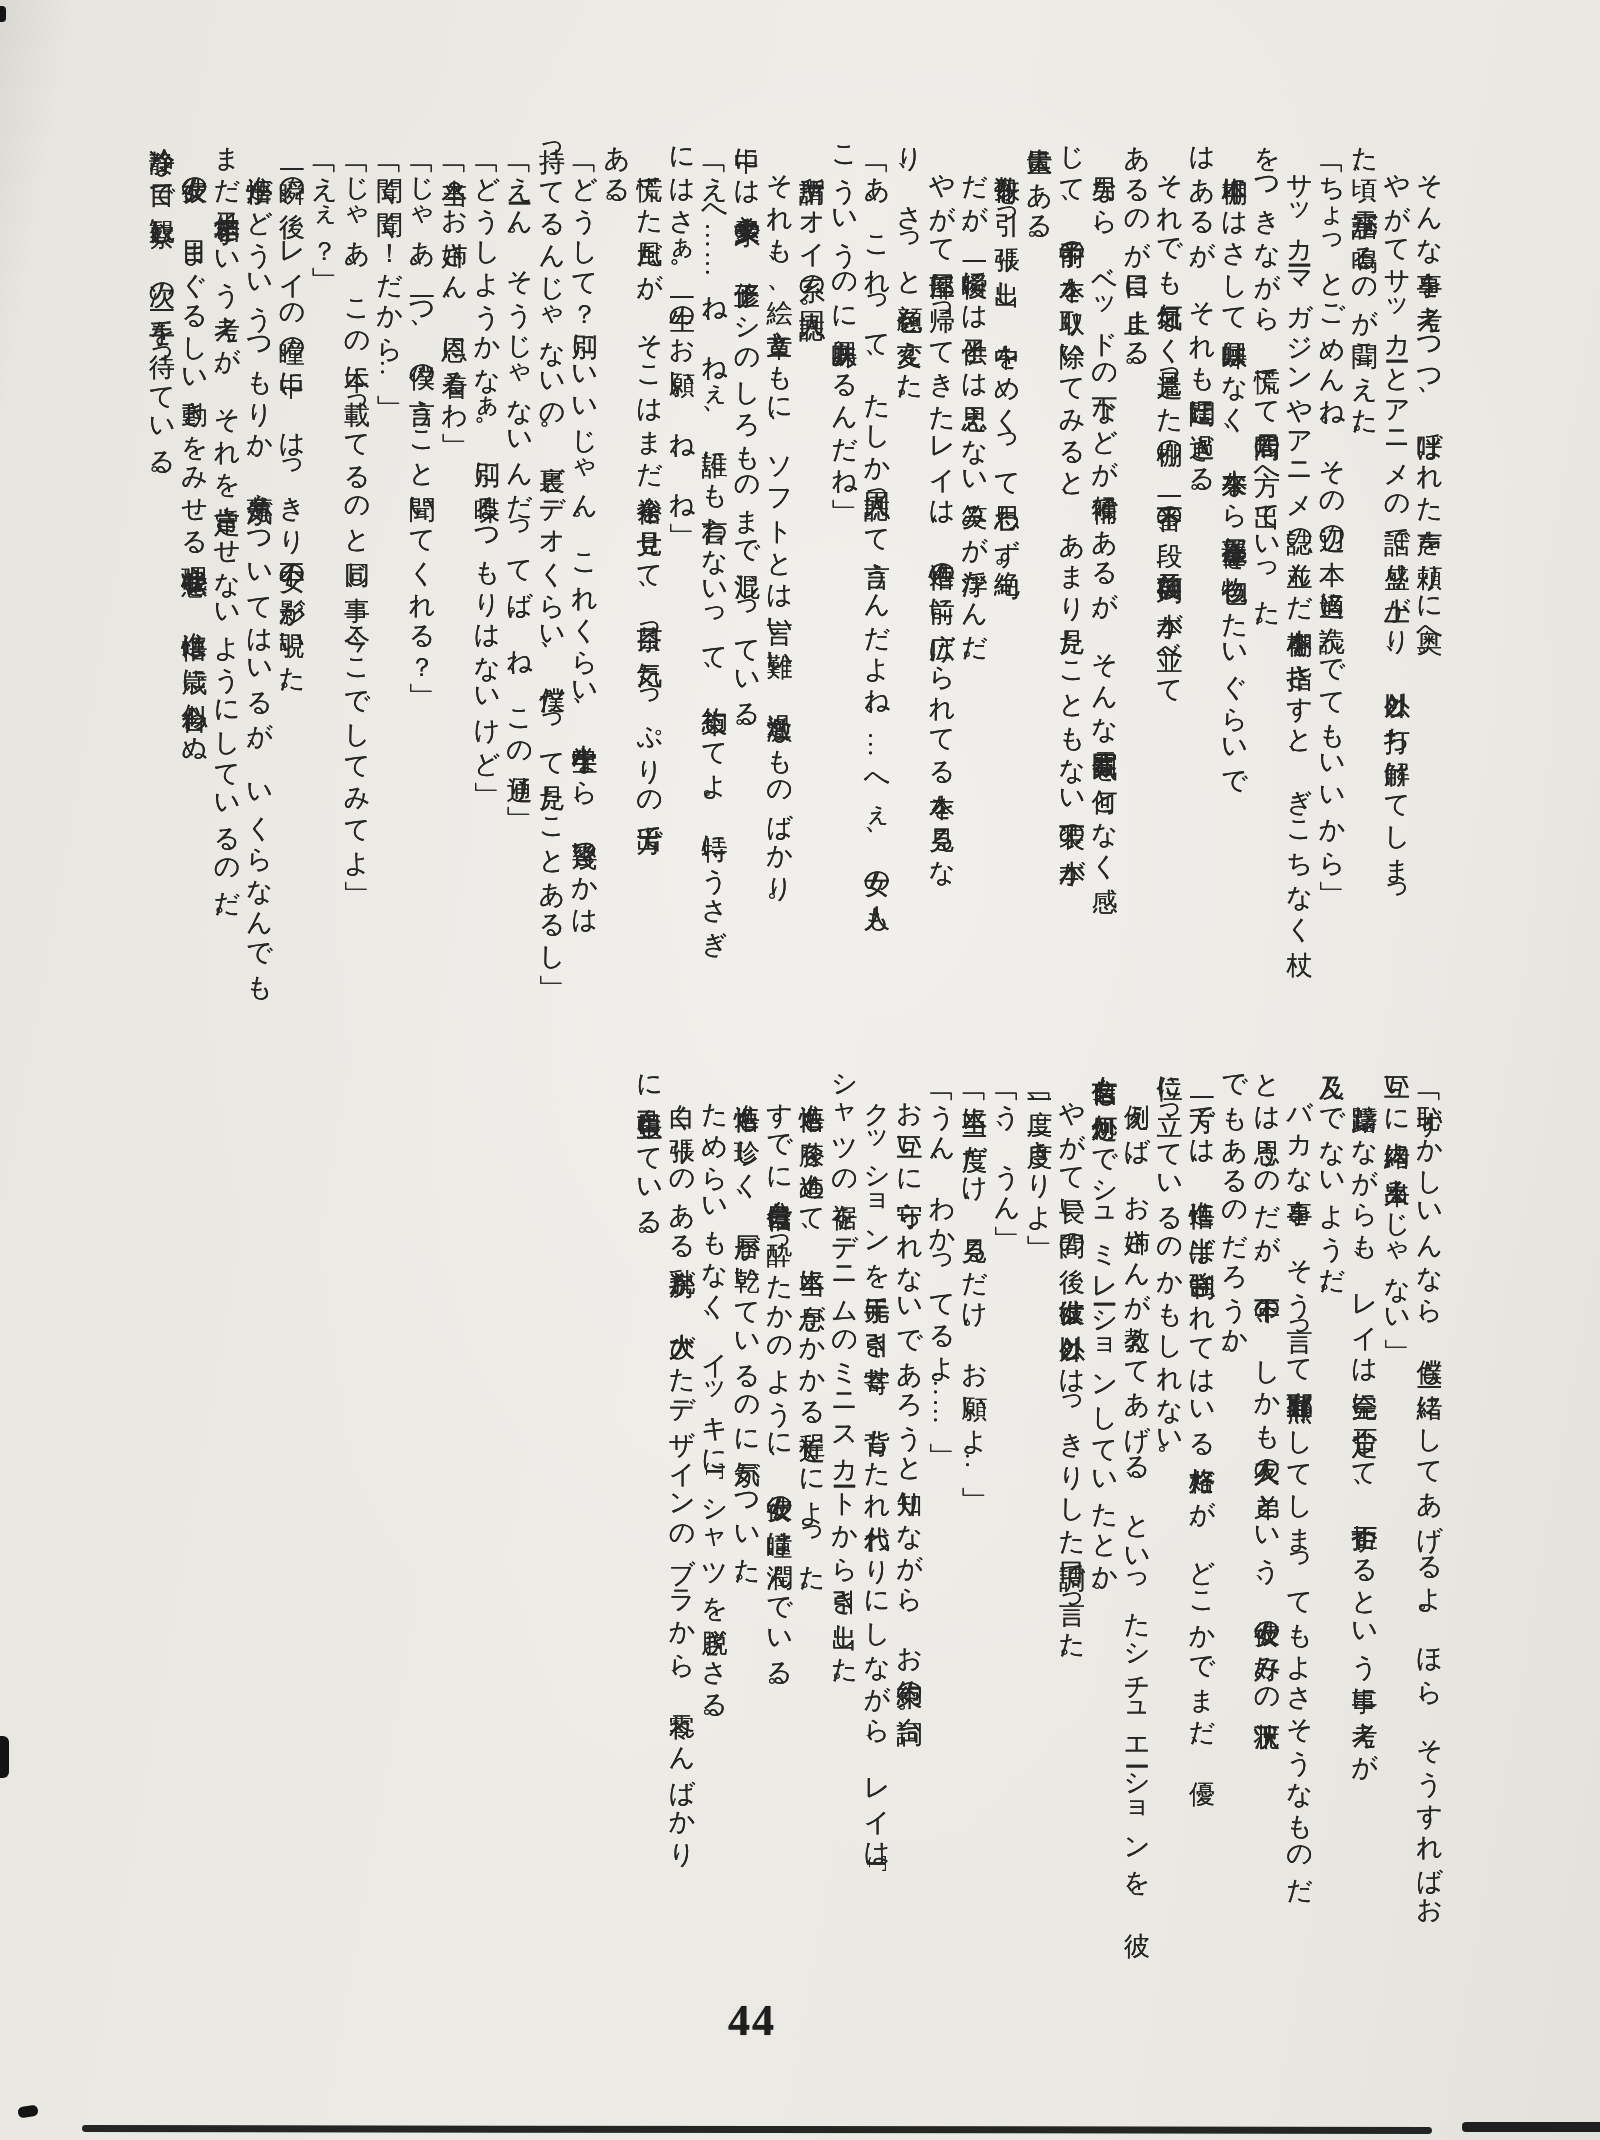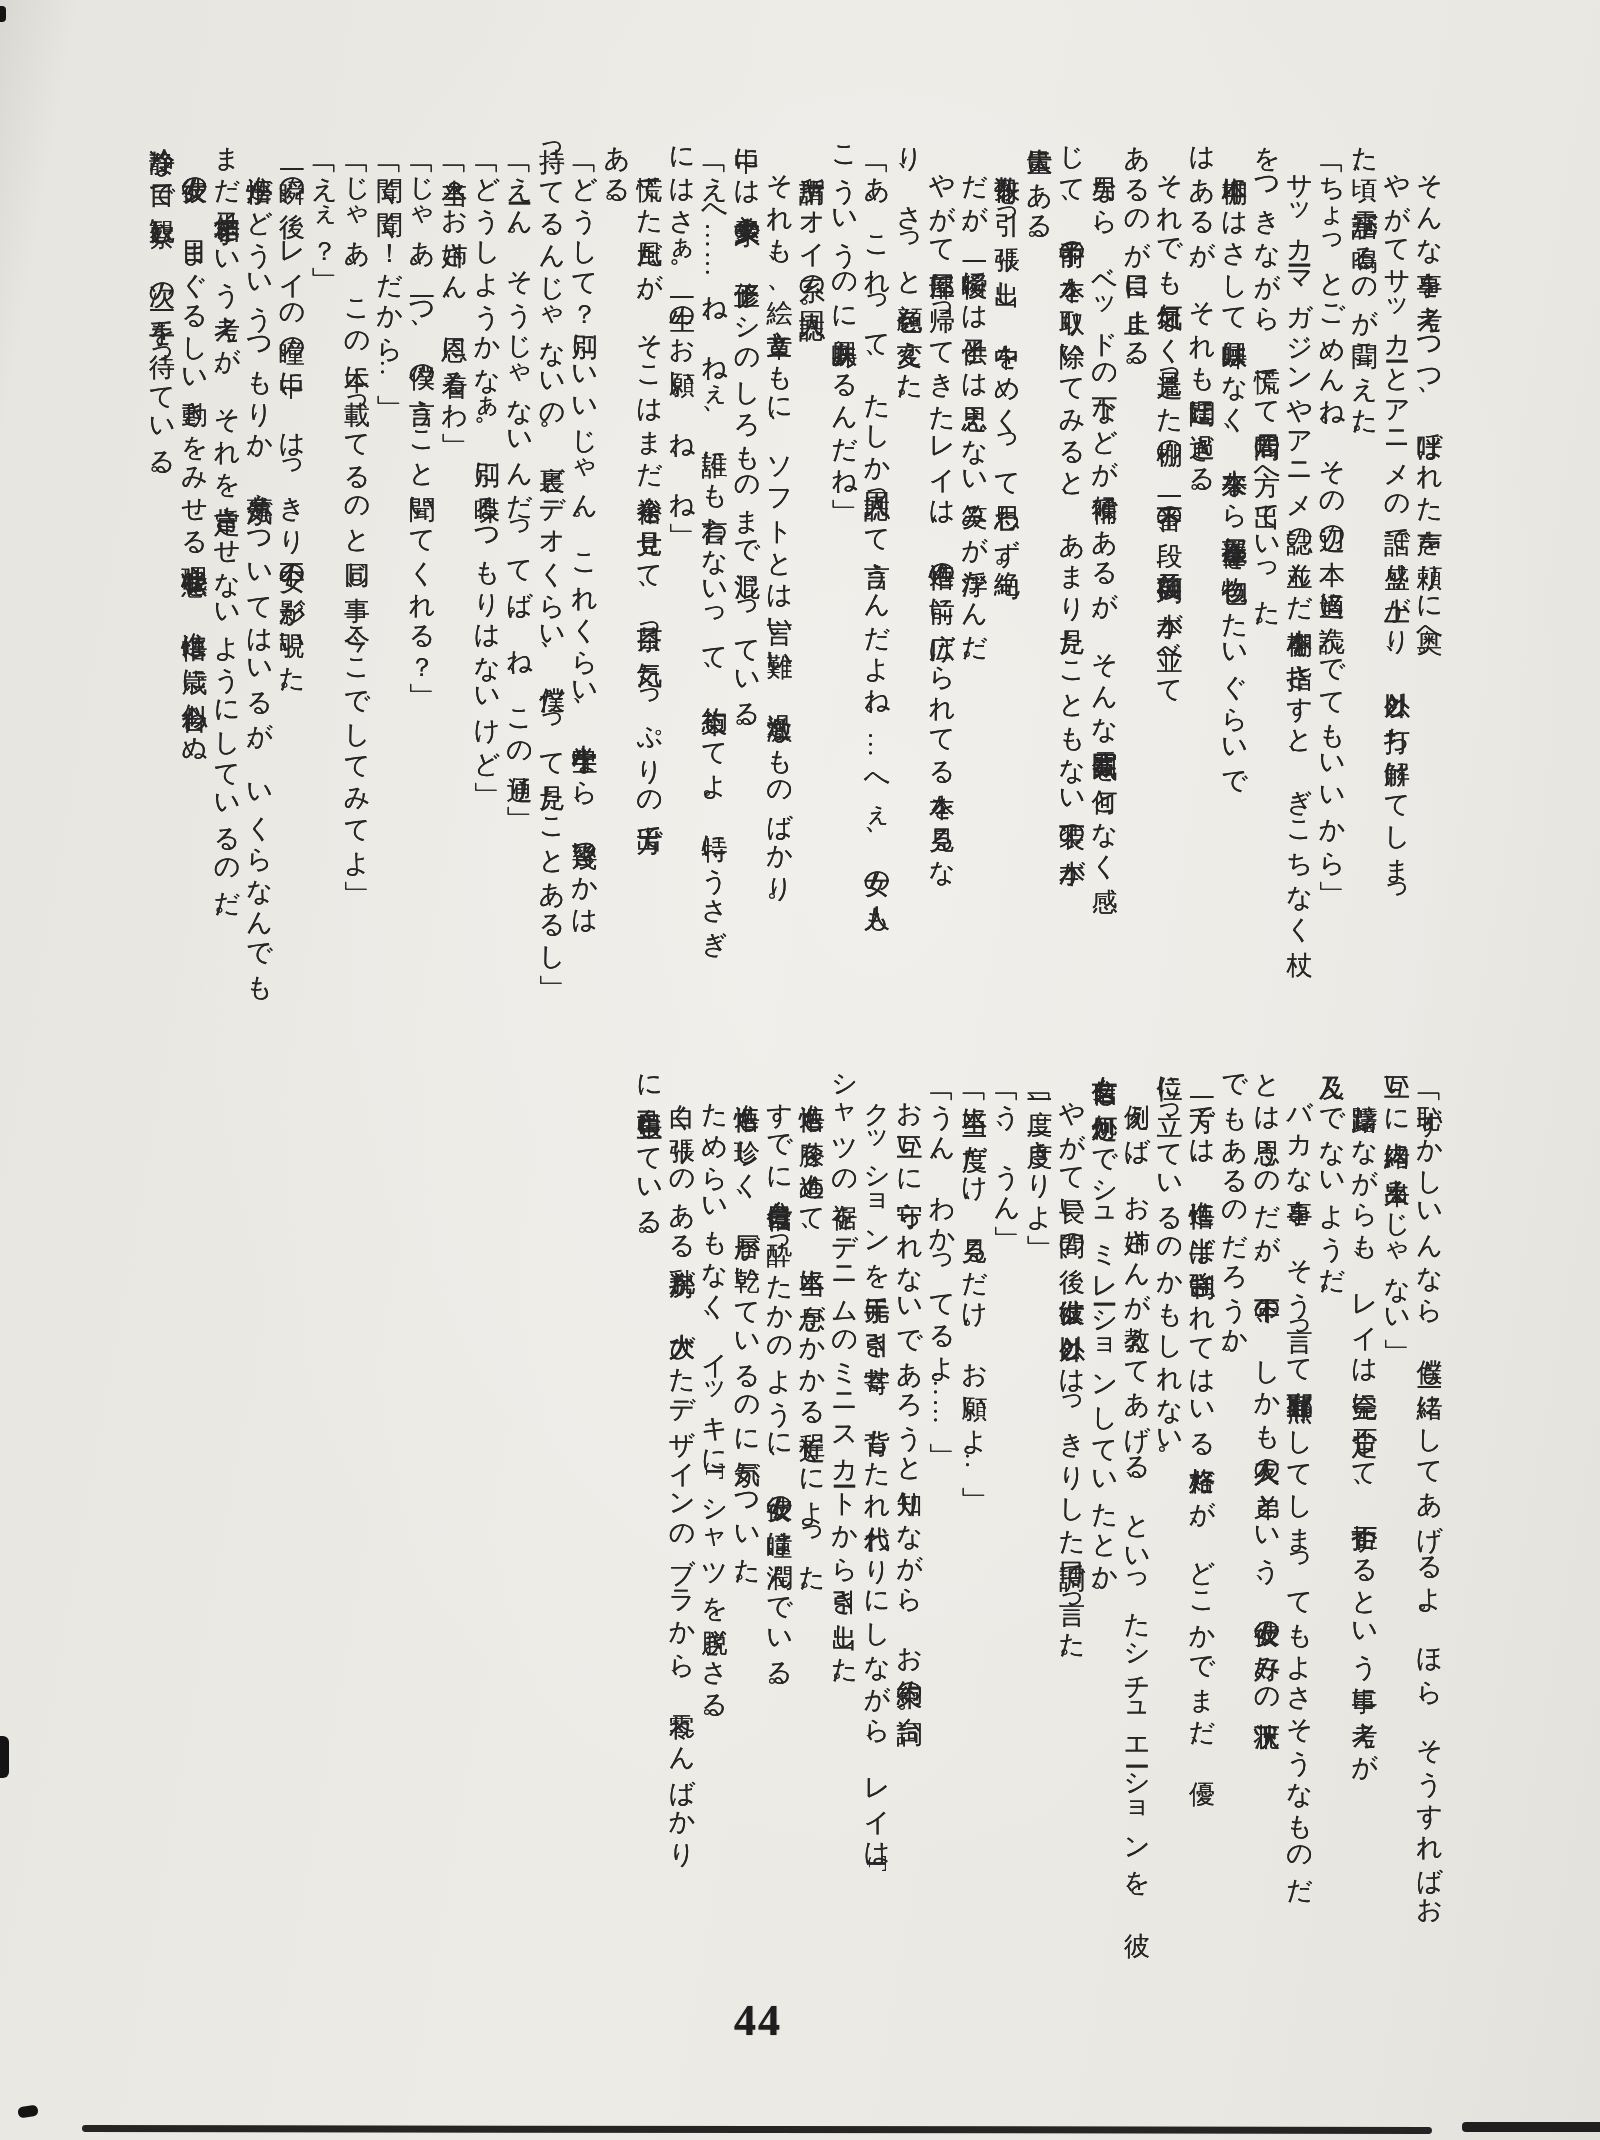--- a/index.html
+++ b/index.html
@@ -26,22 +26,22 @@
     font-weight:normal;
   }
   .vblock .vline{
     height:100%;
     white-space:nowrap;
   }
   .block-top{ top:128px; right:155px; height:920px; }
   .block-bottom{ top:1056px; right:155px; height:920px; }
   .page-number{
     position:absolute;
-    left:708px; top:1995px; width:100px;
-    text-align:center;
+    left:728px; top:1995px; width:100px;
+    text-align:left;
     font-size:44px;
     font-weight:bold;
     color:#1e1e1e;
     letter-spacing:2px;
     text-shadow:0 0 0.8px rgba(20,20,20,0.9);
   }
   .artifact{ position:absolute; background:#141414; }
   .a-top-left{ left:0; top:6px; width:6px; height:16px; border-radius:0 4px 4px 0; }
   .a-left-edge{ left:0; top:1736px; width:9px; height:42px; border-radius:0 6px 6px 0; }
   .a-bottom-speck{ left:18px; top:2106px; width:20px; height:11px; border-radius:5px; transform:rotate(-8deg); }

